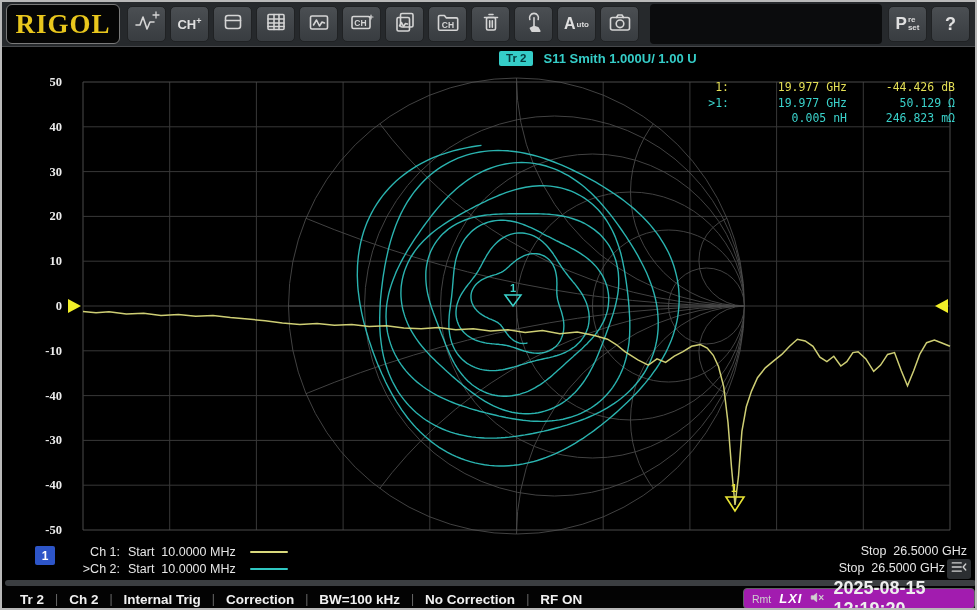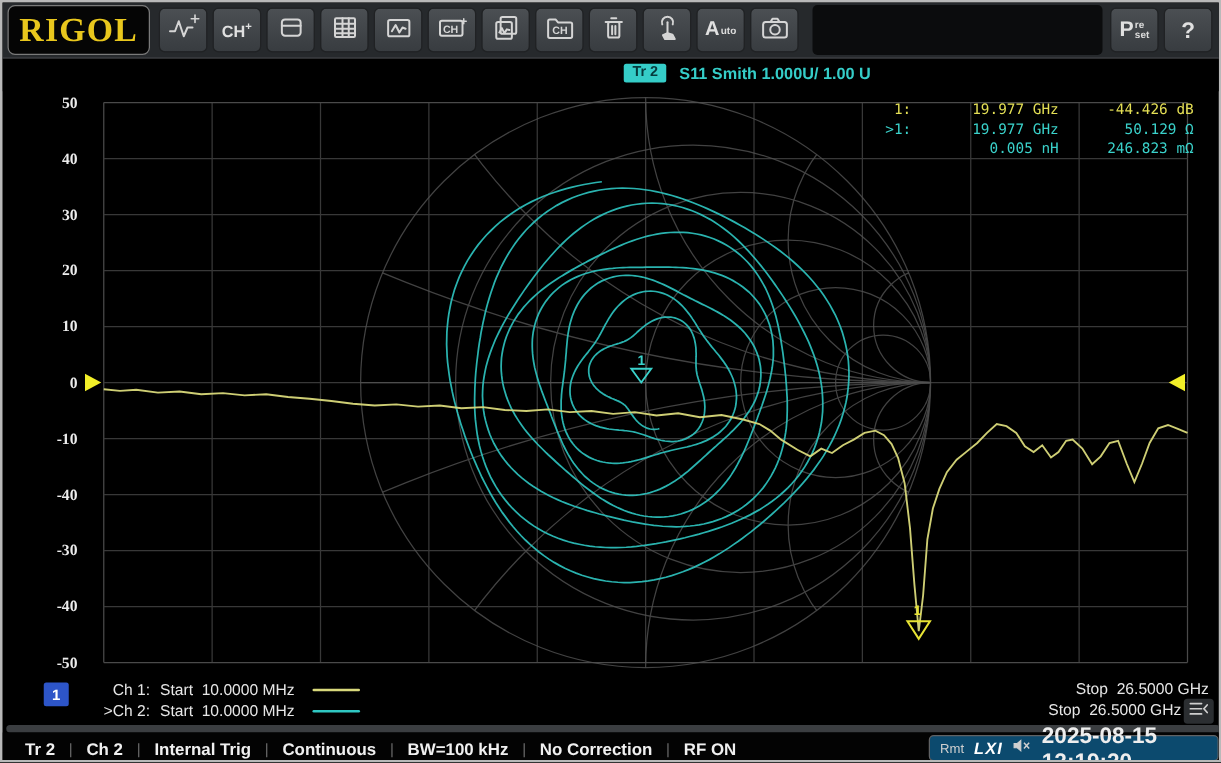--- a/index.html
+++ b/index.html
@@ -44,21 +44,21 @@
   .stop-label{position:absolute;color:#e6e6e6;font-size:12.5px;white-space:pre;text-align:right;width:220px;}
   .collapse-btn{position:absolute;right:4px;top:557px;width:24px;height:20px;background:#2b2e31;border-radius:3px;
                 display:flex;align-items:center;justify-content:center;}
   .collapse-btn svg{stroke:#cfcfcf;fill:none;stroke-width:1.8;stroke-linecap:round;}
   
   .handle{position:absolute;left:3px;top:578px;width:971px;height:6px;background:#3b3e41;border-radius:3px;}
   .statusbar{position:absolute;left:0;top:584px;width:977px;height:26px;background:#030303;display:flex;align-items:center;}
   .sb-items{display:flex;align-items:center;margin-left:18px;gap:11px;}
   .sb-item{color:#f0f0f0;font-size:13.5px;font-weight:bold;white-space:pre;cursor:pointer;}
   .sb-sep{color:#6a6a6a;font-size:12px;}
-  .sb-right{position:absolute;right:4px;top:2px;width:232px;height:21px;background:#0c4a6e;border:1px solid #606264;
+  .sb-right{position:absolute;right:4px;top:2px;width:232px;height:21px;background:#a21caf;border:1px solid #606264;
             border-radius:4px;display:flex;align-items:center;padding:0 8px;box-sizing:border-box;gap:8px;}
   .rmt{color:#cfcfcf;font-size:10.5px;}
   .lxi{color:#fff;font-size:13px;font-weight:bold;font-style:italic;letter-spacing:1px;}
   .sb-right svg{stroke:#d0d0d0;fill:#d0d0d0;}
   .sb-time{margin-left:auto;color:#eee;font-size:18px;font-weight:bold;}
 </style>
 </head>
 <body>
 
 <div id="screen">
@@ -278,21 +278,21 @@
 
   <div class="handle"></div>
   <div class="statusbar">
     <div class="sb-items" id="sb-items">
         <span class="sb-item">Tr 2</span>
         <span class="sb-sep">|</span>
         <span class="sb-item">Ch 2</span>
         <span class="sb-sep">|</span>
         <span class="sb-item">Internal Trig</span>
         <span class="sb-sep">|</span>
-        <span class="sb-item">Continuous</span>
+        <span class="sb-item">Correction</span>
         <span class="sb-sep">|</span>
         <span class="sb-item">BW=100 kHz</span>
         <span class="sb-sep">|</span>
         <span class="sb-item">No Correction</span>
         <span class="sb-sep">|</span>
         <span class="sb-item">RF ON</span>
       </div>
     <div class="sb-right">
       <span class="rmt">Rmt</span>
       <span class="lxi">LXI</span>

